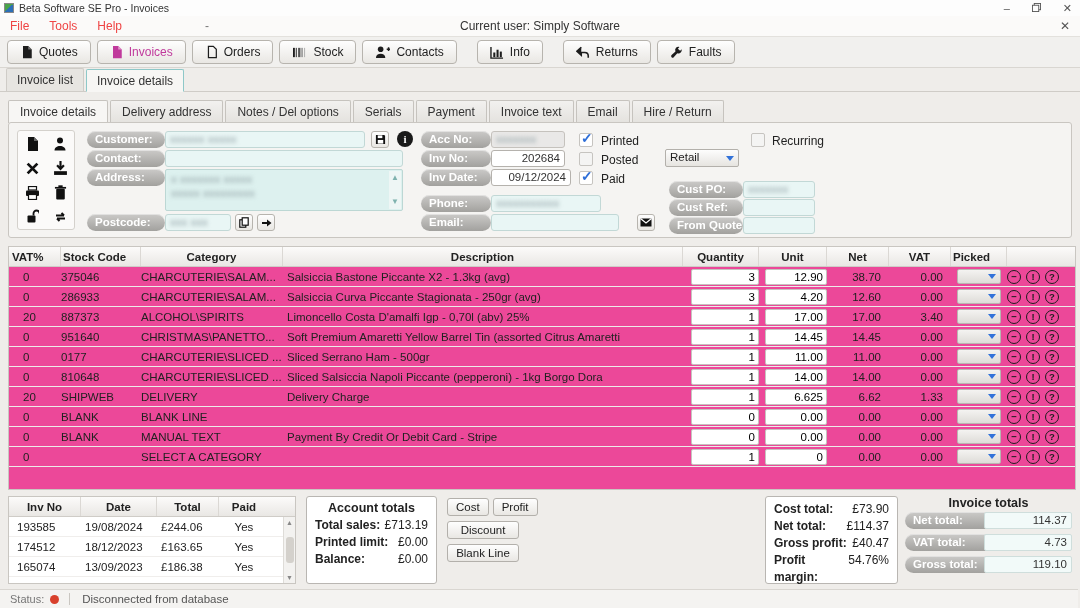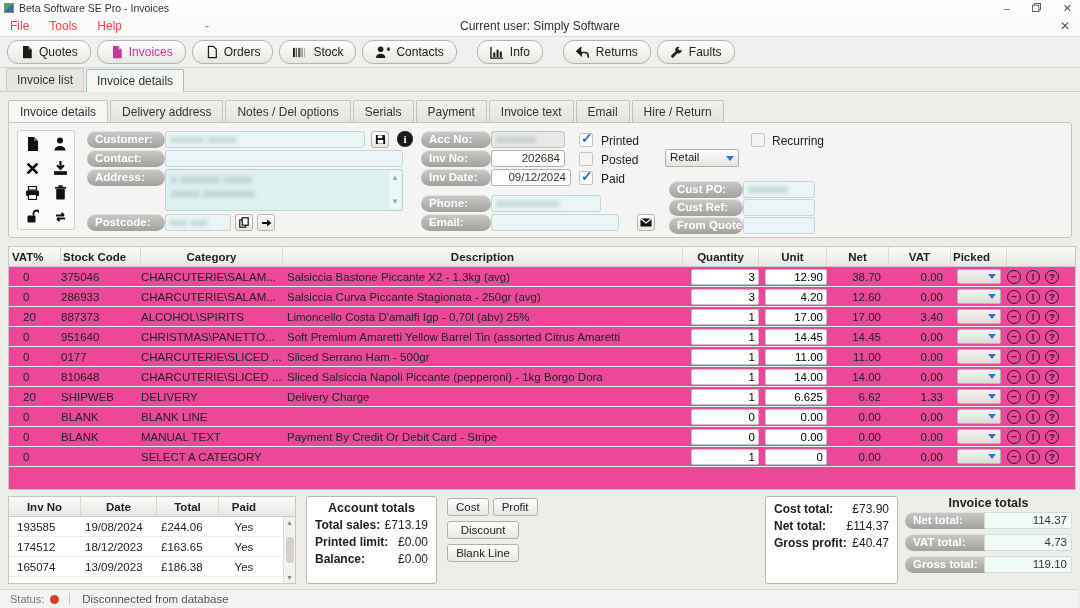--- a/index.html
+++ b/index.html
@@ -14,21 +14,21 @@
   .winctl { position:absolute; top:0; right:8px; display:flex; gap:22px; }
   .winctl span { font-size:11px; color:#555; cursor:default; line-height:16px; }
   .menubar { position:absolute; top:16px; left:0; right:0; height:21px; background:#fbfaf9; display:flex; align-items:center; border-bottom:1px solid #e3e1dd; }
   .menubar .mitem { padding:2px 10px; color:#ef4444; }
   .menu-dash { position:absolute; left:205px; color:#777; }
   .current-user { position:absolute; left:0; right:0; text-align:center; color:#333; pointer-events:none; }
   .menu-close { position:absolute; right:10px; color:#555; font-size:12px; }
 
   
   .toolbar { position:absolute; top:37px; left:0; right:0; height:31px; background:#f1f0ee; border-bottom:1px solid #d9d6d1; display:flex; align-items:center; padding-left:7px; }
-  .tbtn { height:24px; display:flex; align-items:center; gap:6px; padding:0 12px; margin-right:6px; background:linear-gradient(#fefefe,#e9e7e3); border:1px solid #b7b4ae; border-radius:11px; color:#222; }
+  .tbtn { height:24px; display:flex; align-items:center; gap:6px; padding:0 12px; margin-right:6px; background:linear-gradient(#fefefe,#e9e7e3); border:1px solid #b7b4ae; border-radius:4px; color:#222; }
   .tbtn.active { color:#c03a9c; }
   .tbtn svg { display:block; }
   .tb-gap1 { margin-left:14px; } .tb-gap2 { margin-left:14px; }
 
   
   .maintabs { position:absolute; top:68px; left:0; right:0; height:24px; display:flex; padding-left:6px; border-bottom:1px solid #cfccc7; background:#efedea; }
   .mtab { padding:4px 10px 3px; border:1px solid #cfccc7; border-bottom:none; background:#e7e5e1; color:#333; margin-right:2px; border-radius:2px 2px 0 0; }
   .mtab.active { background:#f7f6f4; border:1px solid #8ec8c8; border-bottom:1px solid #f7f6f4; position:relative; top:1px; }
 
   
@@ -686,20 +686,24 @@
           <span>£73.90</span>
         </div>
       <div class="wb-row">
           <span class="lbl">Net total:</span>
           <span>£114.37</span>
         </div>
       <div class="wb-row">
           <span class="lbl">Gross profit:</span>
           <span>£40.47</span>
         </div>
+      <div class="wb-row">
+          <span class="lbl">Profit margin:</span>
+          <span>54.76%</span>
+        </div>
     </div>
 
     <div class="invtotals">
       <div class="wb-title">Invoice totals</div>
       <div class="itrow">
         <span class="pill">Net total:</span>
         <span class="val">114.37</span>
       </div>
       <div class="itrow">
         <span class="pill">VAT total:</span>

